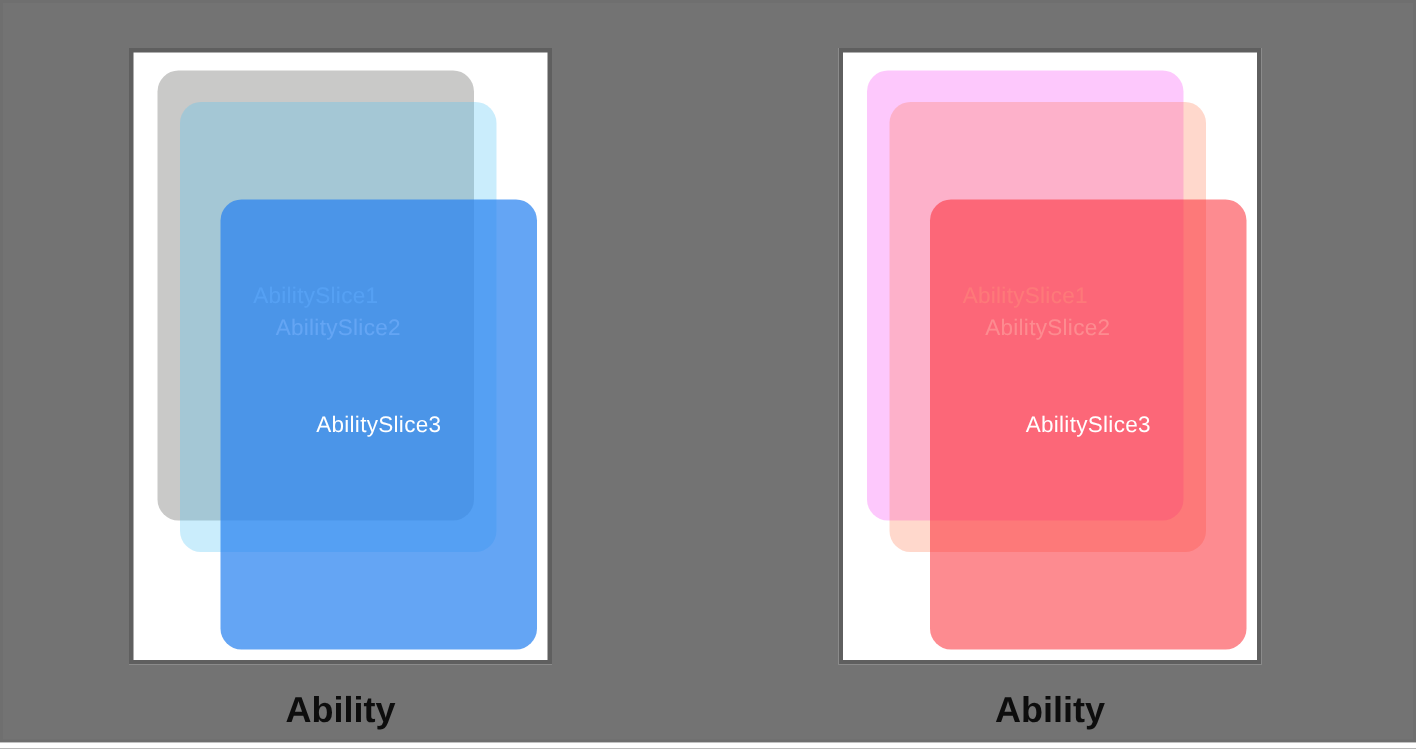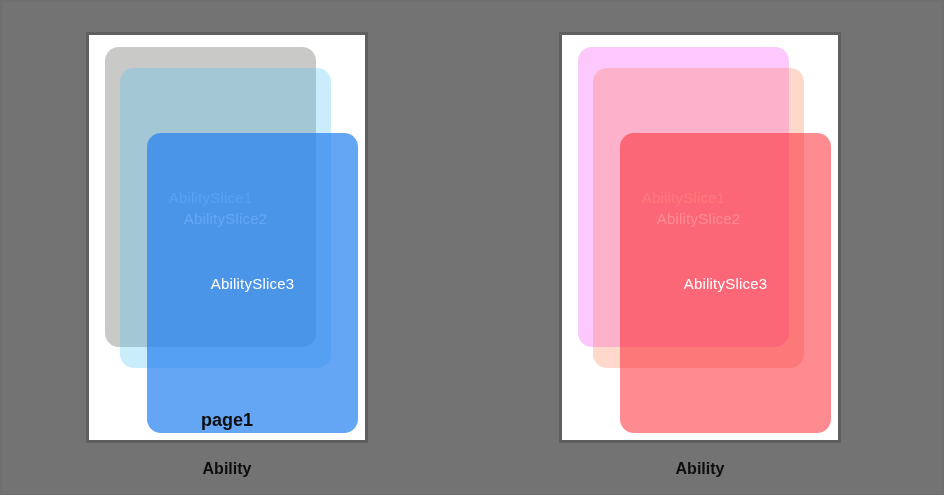--- a/index.html
+++ b/index.html
@@ -61,42 +61,41 @@
     bottom: 9px;
     text-align: center;
     font-size: 18px;
     font-weight: 700;
     color: #0d0d0d;
   }
   .ability-label {
     margin-top: 17px;
     width: 100%;
     text-align: center;
-    font-size: 16px;
+    font-size: 24px;
     font-weight: 700;
     color: #0d0d0d;
   }
 </style>
 </head>
 <body>
 
 <div class="canvas">
 
   <section class="ability-group left">
     <div class="page-box" style="border-color: rgb(95, 95, 95);">
       <div class="slice-card c1" style="background: rgba(120, 120, 118, 0.4);">
         <span class="slice-label">AbilitySlice1</span>
       </div>
       <div class="slice-card c2" style="background: rgba(80, 195, 245, 0.3);">
         <span class="slice-label">AbilitySlice2</span>
       </div>
       <div class="slice-card c3" style="background: rgba(40, 130, 240, 0.72);">
         <span class="slice-label">AbilitySlice3</span>
       </div>
-      <div class="page-label" style="color: rgb(13, 13, 13);">page1</div>
     </div>
     <div class="ability-label" style="color: rgb(13, 13, 13);">Ability</div>
   </section>
 
   <section class="ability-group right">
     <div class="page-box" style="border-color: rgb(95, 95, 95);">
       <div class="slice-card c1" style="background: rgba(250, 95, 245, 0.34);">
         <span class="slice-label">AbilitySlice1</span>
       </div>
       <div class="slice-card c2" style="background: rgba(255, 125, 85, 0.3);">

